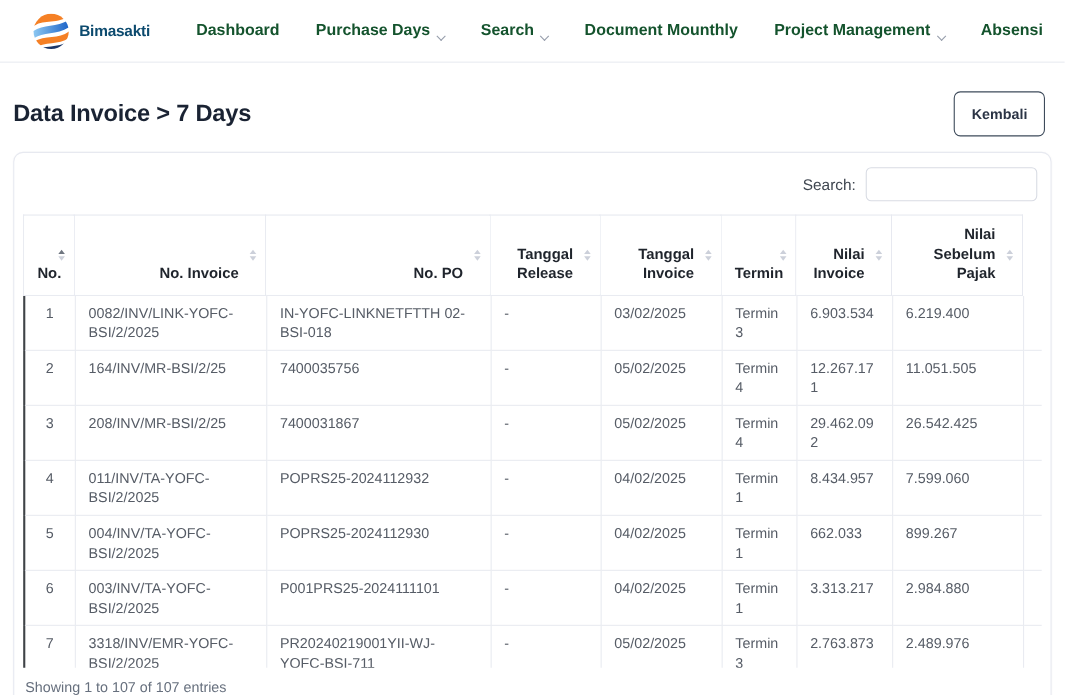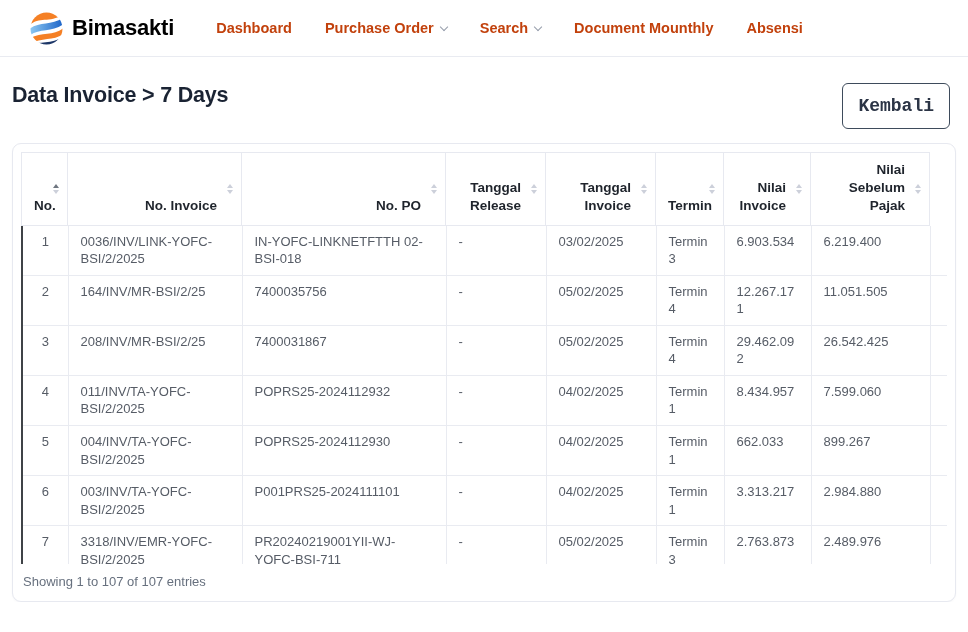--- a/index.html
+++ b/index.html
@@ -2,31 +2,31 @@
 <html><head>
 <meta charset="utf-8">
 <style>
   * { margin:0; padding:0; box-sizing:border-box; }
   html,body { width:968px; background:#ffffff; font-family:"Liberation Sans", sans-serif; color:#3f4650; }
 
   
   .navbar { height:57px; display:flex; align-items:center; padding:0 22px 0 30px;
             border-bottom:1px solid #e9ebf1; background:#fff; }
   .brand { display:flex; align-items:center; gap:9px; margin-right:42px; cursor:pointer; }
-  .brand-name { font-size:22px; font-weight:800; color:#000000; letter-spacing:-0.2px; }
+  .brand-name { font-size:14px; font-weight:800; color:#0c4a6e; letter-spacing:-0.2px; }
   .nav-menu { list-style:none; display:flex; align-items:center; gap:33px; flex:1; }
-  .nav-item { font-size:14.5px; font-weight:600; color:#c2410c; cursor:pointer; white-space:nowrap; display:flex; align-items:center; }
+  .nav-item { font-size:14.5px; font-weight:600; color:#14532d; cursor:pointer; white-space:nowrap; display:flex; align-items:flex-end; }
   .caret { display:inline-block; width:6px; height:6px; border-right:1.6px solid #969dab;
            border-bottom:1.6px solid #969dab; transform:rotate(45deg); margin-left:7px; margin-top:-3px; }
 
   
-  .page-head { display:flex; justify-content:space-between; margin:26px 18px 12px 12px; }
+  .page-head { display:flex; align-items:center; justify-content:space-between; margin:26px 18px 12px 12px; }
   .page-title { font-size:21.5px; font-weight:800; color:#1a2333; letter-spacing:-0.2px; }
   .btn-back { background:#fff; border:1px solid #3e4b5b; border-radius:6px; padding:12px 15px;
-              font-size:18px; font-weight:700; color:#2b3445; cursor:pointer; font-family:Liberation Mono, monospace; }
+              font-size:13px; font-weight:700; color:#2b3445; cursor:pointer; font-family:Liberation Sans, sans-serif; }
 
   
   .card { margin:14px 12px 0 12px; background:#fff; border:1px solid #e7e9f0; border-radius:9px;
           padding:8px 8px 6px 8px; box-shadow:0 1px 2px rgba(20,30,60,.03); }
   .search-row { display:flex; justify-content:flex-end; align-items:center; gap:9px; padding:5px 4px 12px 4px; }
   .search-label { font-size:14px; color:#3f4650; }
   .search-input { width:156px; height:31px; border:1px solid #d9dce4; border-radius:5px; padding:0 8px;
                   font-size:13px; font-family:inherit; color:#3f4650; outline:none; }
 
   
@@ -77,43 +77,51 @@
         </g>
       </svg>
     </span>
     <span class="brand-name">Bimasakti</span>
   </div>
   <ul class="nav-menu">
       <li class="nav-item">
         <span>Dashboard</span>
       </li>
       <li class="nav-item">
-        <span>Purchase Order</span>
+        <span>Purchase Days</span>
         <span class="caret"></span>
       </li>
       <li class="nav-item">
         <span>Search</span>
         <span class="caret"></span>
       </li>
       <li class="nav-item">
         <span>Document Mounthly</span>
+      </li>
+      <li class="nav-item">
+        <span>Project Management</span>
+        <span class="caret"></span>
       </li>
       <li class="nav-item">
         <span>Absensi</span>
       </li>
     </ul>
 
 </nav>
 
 <div class="page-head">
   <h1 class="page-title">Data Invoice &gt; 7 Days</h1>
   <button class="btn-back">Kembali</button>
 </div>
 
 <div class="card">
+  <div class="search-row">
+    <label class="search-label">Search:</label>
+    <input class="search-input" type="text" value="" style="">
+  </div>
 
   <table class="head-table">
     <colgroup>
         <col style="width: 46px;">
         <col style="width: 174px;">
         <col style="width: 204px;">
         <col style="width: 100px;">
         <col style="width: 110px;">
         <col style="width: 68px;">
         <col style="width: 87px;">
@@ -166,21 +174,21 @@
           <col style="width: 100px;">
           <col style="width: 110px;">
           <col style="width: 68px;">
           <col style="width: 87px;">
           <col style="width: 119px;">
           <col style="width: 19px;">
         </colgroup>
       <tbody>
           <tr>
             <td>1</td>
-            <td>0036/INV/LINK-YOFC-BSI/2/2025</td>
+            <td>0082/INV/LINK-YOFC-BSI/2/2025</td>
             <td>IN-YOFC-LINKNETFTTH 02-BSI-018</td>
             <td>-</td>
             <td>03/02/2025</td>
             <td>Termin 3</td>
             <td>6.903.534</td>
             <td>6.219.400</td>
             <td class="filler"></td>
           </tr>
           <tr>
             <td>2</td>

